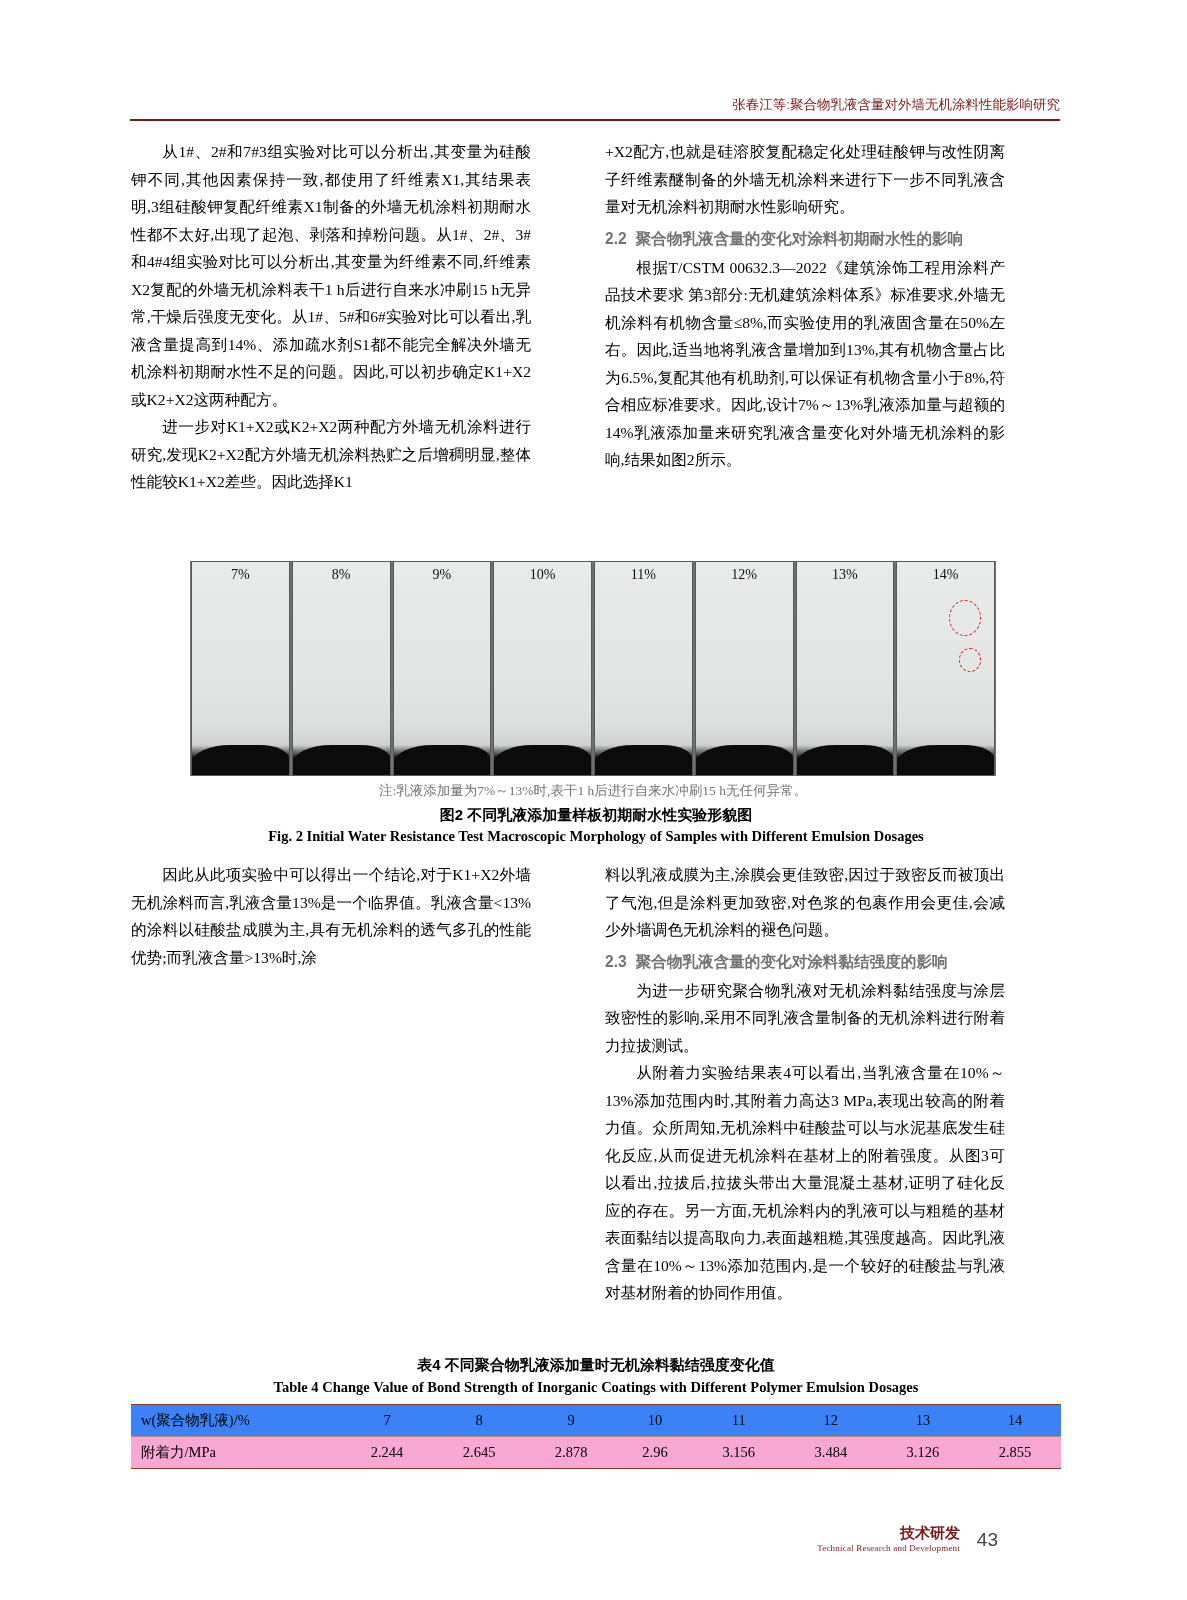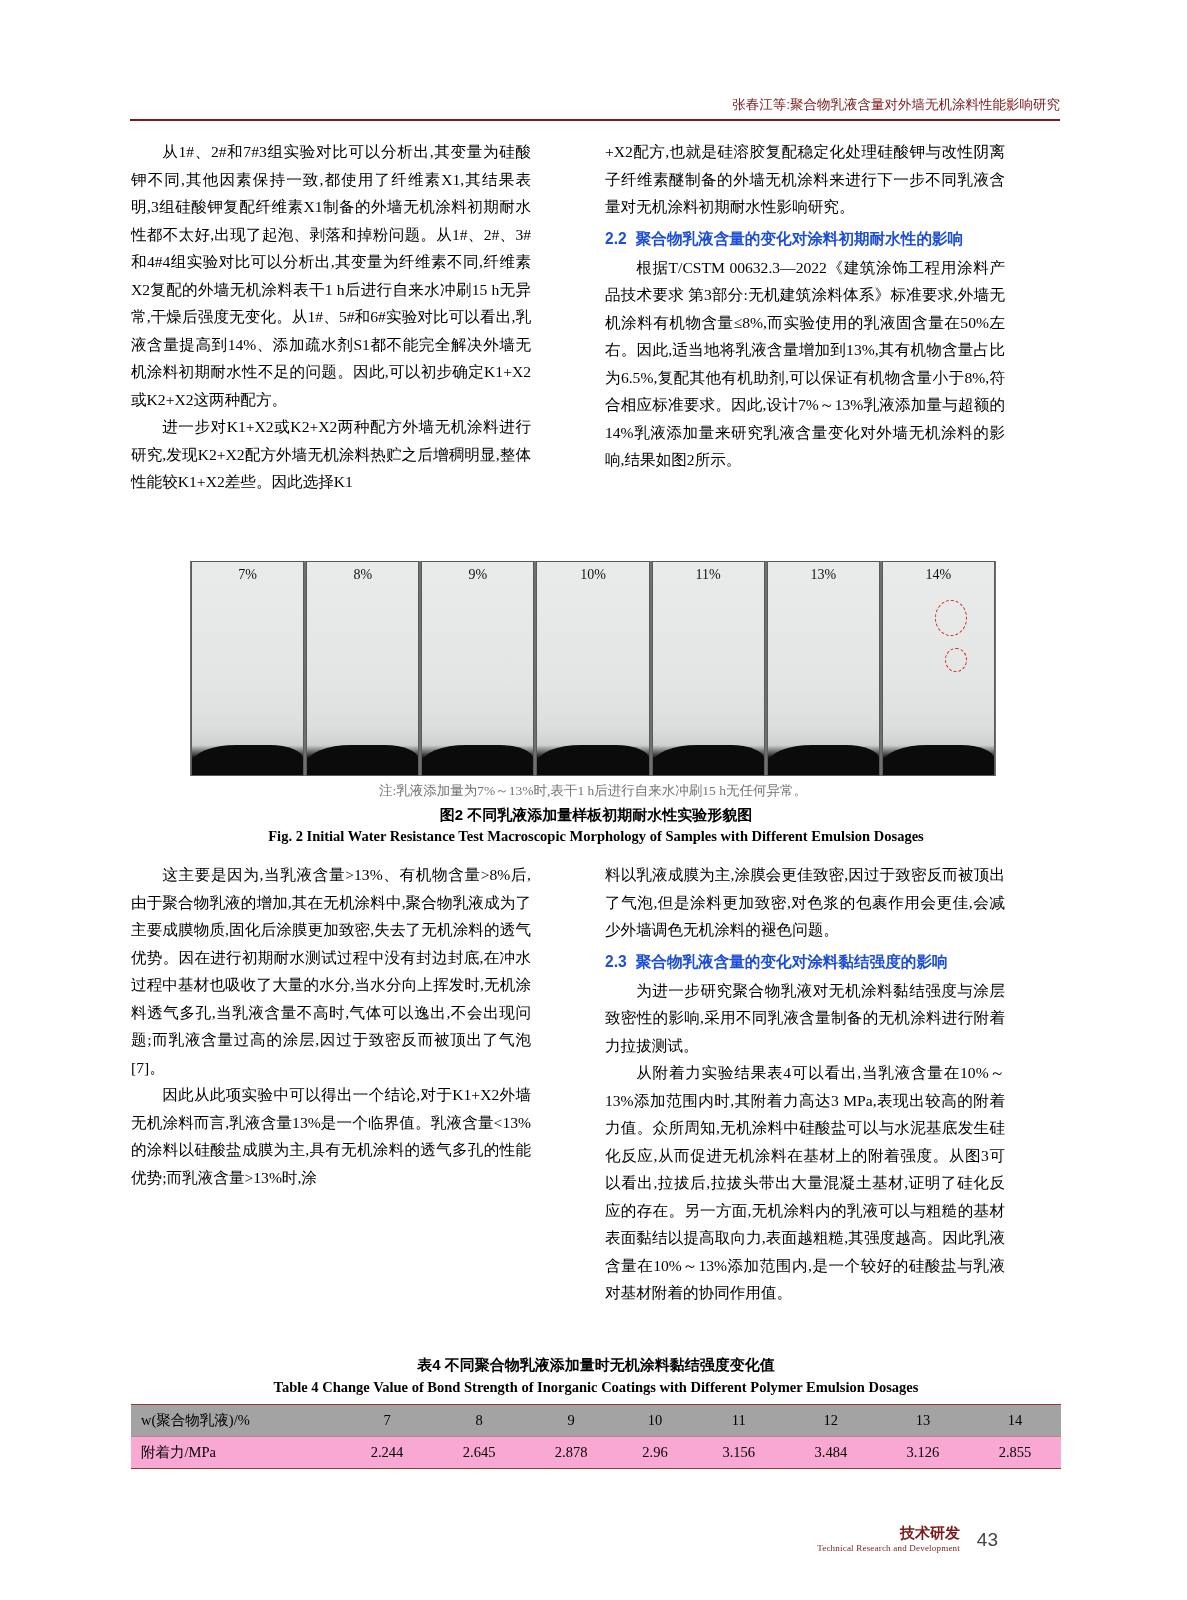--- a/index.html
+++ b/index.html
@@ -38,21 +38,21 @@
     text-align:justify;
     font-family:"Liberation Serif","DejaVu Serif",serif;
   }
   .col p{margin:0;text-indent:2em;}
   .col p.noind{text-indent:0;}
   #col-left-top{left:131px;top:122px;}
   #col-right-top{left:605px;top:122px;}
   #col-left-bottom{left:131px;top:845px;}
   #col-right-bottom{left:605px;top:845px;}
   .sec-head{
-    color:#1d4ed8;
+    color:#737373;
     font-weight:bold;
     font-size:15.6px;
     line-height:26px;
     font-family:"Liberation Sans","DejaVu Sans",sans-serif;
     display:flex;
     gap:9px;
     margin:5px 0 2px 0;
   }
   .sec-head .num{flex:0 0 auto;}
   .sec-head .txt{flex:1 1 auto;}
@@ -119,21 +119,21 @@
     text-align:center;font-weight:bold;font-size:14.5px;
     font-family:"Liberation Serif","DejaVu Serif",serif;
   }
   table.data{
     position:absolute;
     left:131px;top:1388px;width:930px;
     border-collapse:collapse;
     font-size:14.5px;
     font-family:"Liberation Serif","DejaVu Serif",serif;
   }
-  table.data tr.head{background:#a3a3a3;}
+  table.data tr.head{background:#3b82f6;}
   table.data tr.body{background:#f9a8d4;}
   table.data td{
     padding:6px 4px;
     text-align:center;
   }
   table.data td.first{text-align:left;padding-left:10px;width:196px;}
   table.data tr.head td{border-top:1.6px solid #8b3a32;border-bottom:1px solid #b98a84;}
   table.data tr.body td{border-bottom:1.6px solid #8b3a32;}
   
   .footer{
@@ -192,37 +192,40 @@
     </div>
     <div class="sample">
       <span class="lbl">10%</span>
       <div class="dark"></div>
     </div>
     <div class="sample">
       <span class="lbl">11%</span>
       <div class="dark"></div>
     </div>
     <div class="sample">
+      <span class="lbl">12%</span>
+      <div class="dark"></div>
+    </div>
+    <div class="sample">
       <span class="lbl">13%</span>
       <div class="dark"></div>
     </div>
     <div class="sample">
       <span class="lbl">14%</span>
       <div class="ring" style="left:52px;top:38px;width:30px;height:34px;"></div>
       <div class="ring" style="left:62px;top:86px;width:20px;height:22px;"></div>
       <div class="dark"></div>
     </div>
   </div>
 
   <div class="fig-note">注:乳液添加量为7%～13%时,表干1 h后进行自来水冲刷15 h无任何异常。</div>
   <div class="fig-cap-cn">图2    不同乳液添加量样板初期耐水性实验形貌图</div>
   <div class="fig-cap-en">Fig. 2    Initial Water Resistance Test Macroscopic Morphology of Samples with Different Emulsion Dosages</div>
 
   <div class="col" id="col-left-bottom">
-    <p>这主要是因为,当乳液含量&gt;13%、有机物含量&gt;8%后,由于聚合物乳液的增加,其在无机涂料中,聚合物乳液成为了主要成膜物质,固化后涂膜更加致密,失去了无机涂料的透气优势。因在进行初期耐水测试过程中没有封边封底,在冲水过程中基材也吸收了大量的水分,当水分向上挥发时,无机涂料透气多孔,当乳液含量不高时,气体可以逸出,不会出现问题;而乳液含量过高的涂层,因过于致密反而被顶出了气泡[7]。</p>
     <p>因此从此项实验中可以得出一个结论,对于K1+X2外墙无机涂料而言,乳液含量13%是一个临界值。乳液含量&lt;13%的涂料以硅酸盐成膜为主,具有无机涂料的透气多孔的性能优势;而乳液含量&gt;13%时,涂</p>
   </div>
 
   <div class="col" id="col-right-bottom">
     <p class="noind">料以乳液成膜为主,涂膜会更佳致密,因过于致密反而被顶出了气泡,但是涂料更加致密,对色浆的包裹作用会更佳,会减少外墙调色无机涂料的褪色问题。</p>
     <div class="sec-head">
       <span class="num">2.3</span>
       <span class="txt">聚合物乳液含量的变化对涂料黏结强度的影响</span>
     </div>
     <p>为进一步研究聚合物乳液对无机涂料黏结强度与涂层致密性的影响,采用不同乳液含量制备的无机涂料进行附着力拉拔测试。</p>

